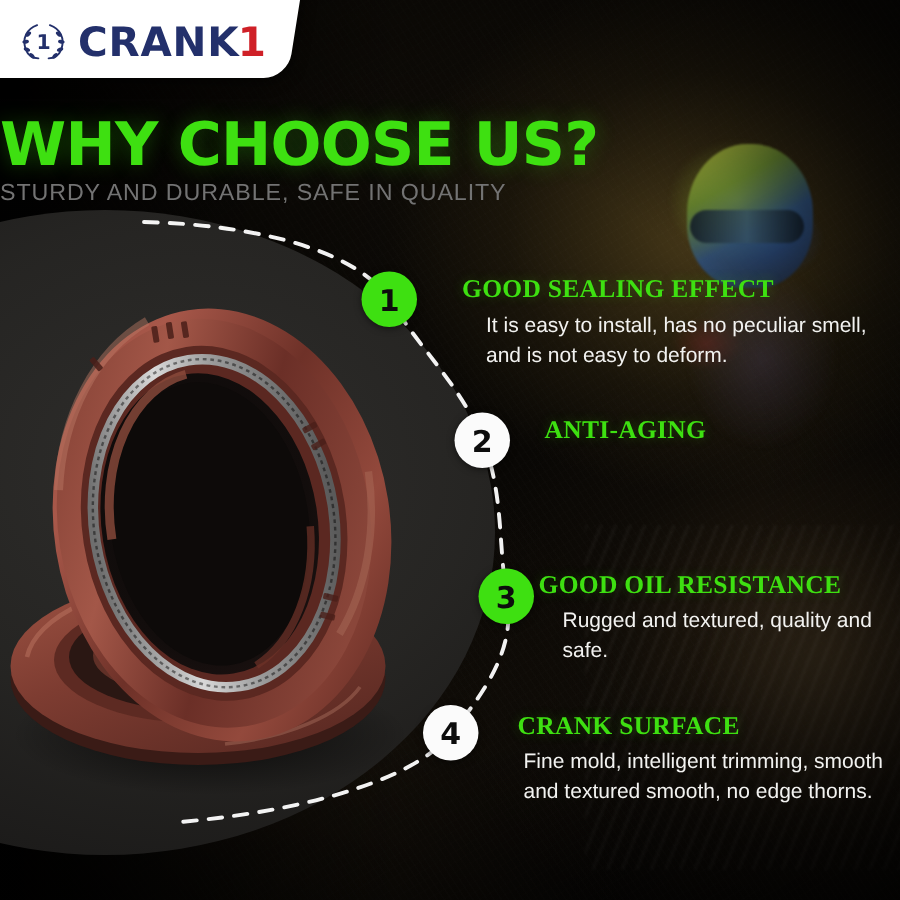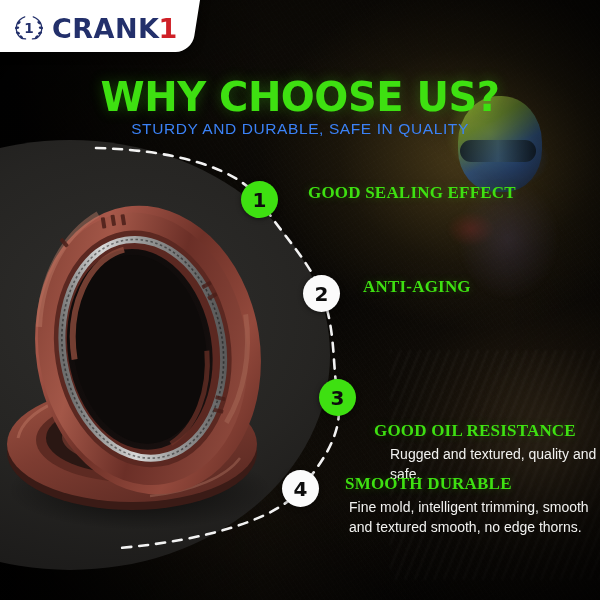--- a/index.html
+++ b/index.html
@@ -84,31 +84,29 @@
     font-family:"DejaVu Sans",sans-serif;
     font-weight:700;font-size:27px;letter-spacing:0.5px;
     color:#23306b;line-height:1;white-space:nowrap;
     display:flex;align-items:baseline;
   }
   .brand .one{color:#cf2027;margin-left:-1px;}
 
   
   .title{
     position:absolute;left:0;right:0;top:74px;
-    text-align:center;
     font-family:"DejaVu Sans",sans-serif;
     font-size:40px;font-weight:700;letter-spacing:-0.5px;
     color:#3ee011;
     text-shadow:0 0 14px rgba(62,224,17,.30);
   }
   .subtitle{
     position:absolute;left:0;right:0;top:120px;
-    text-align:center;
     font-size:15.5px;font-weight:400;letter-spacing:.6px;
-    color:#3b82f6;
+    color:#737373;
   }
 
   
   .plate{
     position:absolute;left:-190px;top:140px;width:520px;height:430px;
     border-radius:50%;
     background:radial-gradient(ellipse at 60% 40%, #302f2d 0%, #272624 45%, #1d1c1b 75%, #141312 100%);
     opacity:.96;
   }
 
@@ -263,33 +261,34 @@
   </div>
   <div class="num green" style="left:319px;top:379px;">
     <span>3</span>
   </div>
   <div class="num white" style="left:282px;top:470px;">
     <span>4</span>
   </div>
 
   <div class="feat" style="left:308px;top:183px;width:282px;">
     <h3>GOOD SEALING EFFECT</h3>
+    <p>It is easy to install, has no peculiar smell, and is not easy to deform.</p>
   </div>
 
   <div class="feat" style="left:363px;top:277px;width:232px;">
     <h3>ANTI-AGING</h3>
   </div>
 
-  <div class="feat" style="left:374px;top:380px;width:224px;margin-top:41px;">
+  <div class="feat" style="left:359px;top:380px;width:224px;">
     <h3>GOOD OIL RESISTANCE</h3>
     <p>Rugged and textured, quality and safe.</p>
   </div>
 
   <div class="feat" style="left:345px;top:474px;width:250px;">
-    <h3>SMOOTH DURABLE</h3>
+    <h3>CRANK SURFACE</h3>
     <p style="margin-left:4px;">Fine mold, intelligent trimming, smooth and textured smooth, no edge thorns.</p>
   </div>
 
   <div class="title">WHY CHOOSE US?</div>
   <div class="subtitle">STURDY AND DURABLE, SAFE IN QUALITY</div>
 
   <div class="logo-banner">
     <div class="logo-inner">
       <svg class="wreath" viewBox="0 0 40 34">
         <g fill="none" stroke="#23306b" stroke-width="1.5" stroke-linecap="round">

